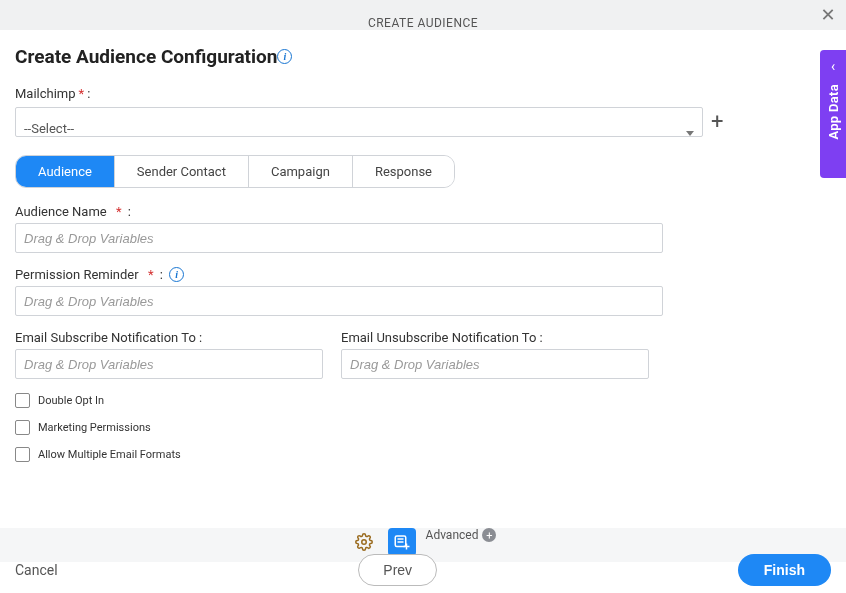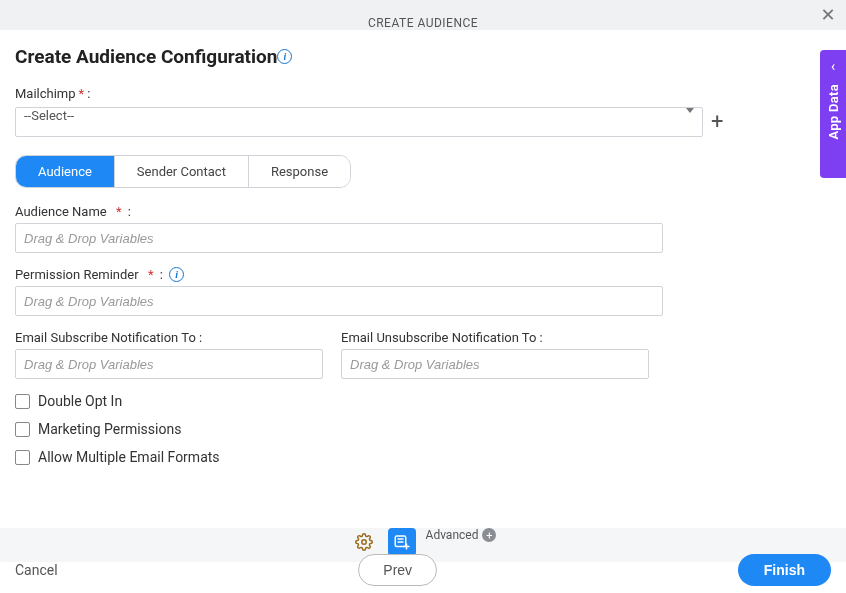--- a/index.html
+++ b/index.html
@@ -75,21 +75,21 @@
       align-items: center;
       gap: 8px;
       margin-bottom: 18px;
     }
     .select-box {
       flex: 0 0 688px;
       height: 30px;
       border: 1px solid #d0d3d8;
       border-radius: 2px;
       display: flex;
-      align-items: flex-start;
+      align-items: flex-end;
       justify-content: space-between;
       padding: 0 8px;
       background: #fff;
       font-size: 13px;
       color: #555;
     }
     .select-caret {
       font-size: 10px; color: #888;
       width: 0; height: 0;
       border-left: 4px solid transparent;
@@ -144,21 +144,21 @@
       display: flex;
       gap: 18px;
     }
     .two-col .form-group { flex: 0 0 auto; }
     .text-input.small { width: 308px; }
     .checkbox-row {
       display: flex;
       align-items: center;
       gap: 8px;
       margin-bottom: 12px;
-      font-size: 14px;
+      font-size: 11px;
     }
     .checkbox {
       width: 15px; height: 15px;
       border: 1.5px solid #888;
       border-radius: 2px;
       background: #fff;
     }
     .bottom-bar {
       position: absolute;
       left: 0; right: 0;
@@ -286,20 +286,21 @@
     <div class="select-box">
       <span>--Select--</span>
       <span class="select-caret"></span>
     </div>
     <span class="plus-btn">+</span>
   </div>
 
   <div class="tabs">
     <div class="tab active">Audience</div>
     <div class="tab">Sender Contact</div>
+    <div class="tab">Campaign</div>
     <div class="tab">Response</div>
   </div>
 
   <div class="form-area">
 
     <div class="form-group">
       <div class="field-label">
         <span>Audience Name</span>&nbsp;<span class="req">*</span>&nbsp;:
       </div>
       <input class="text-input" placeholder="Drag &amp; Drop Variables" style="">

